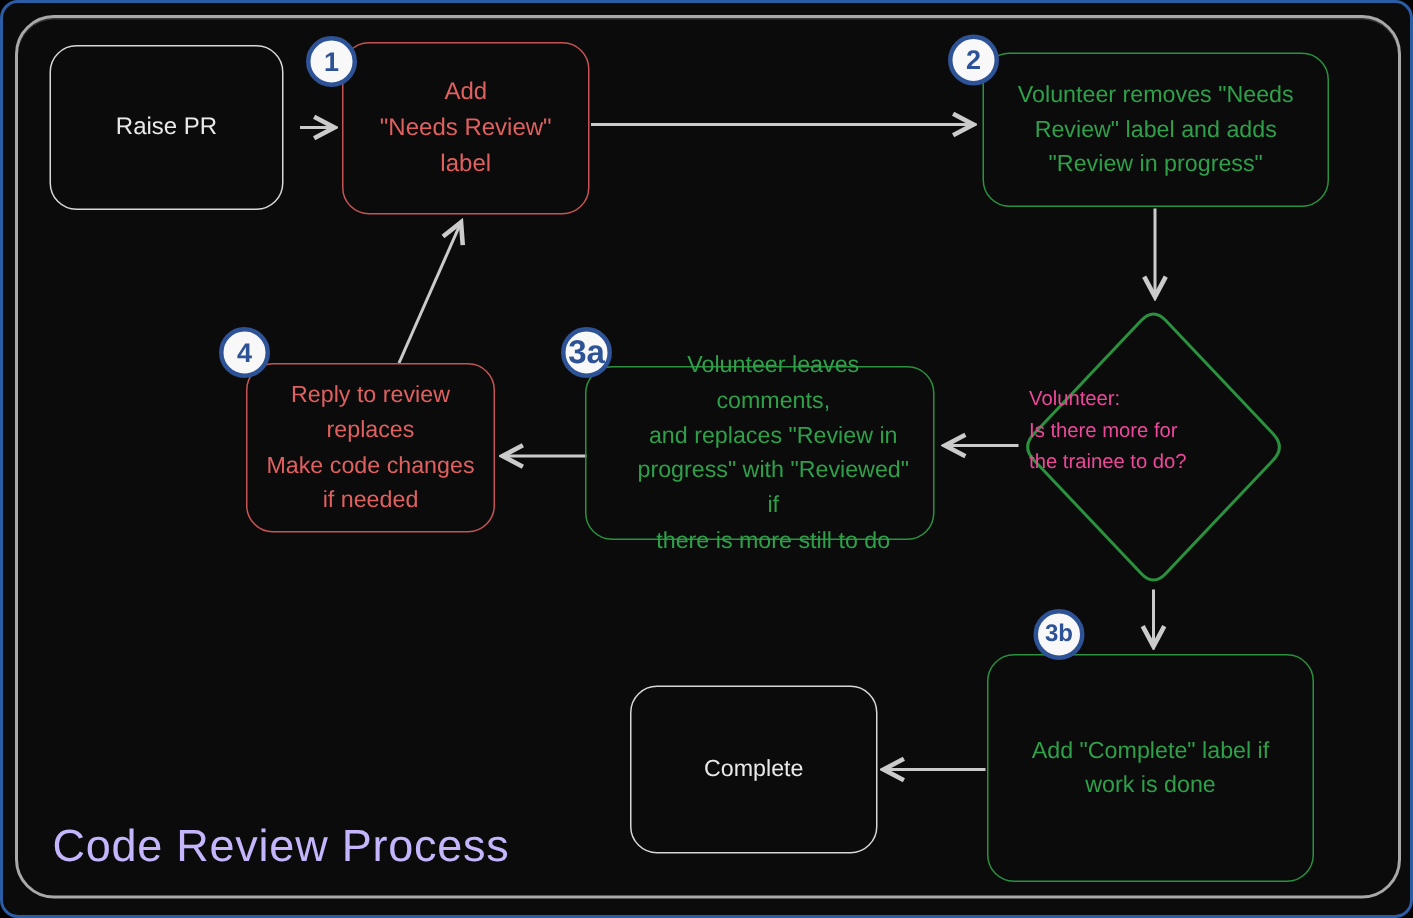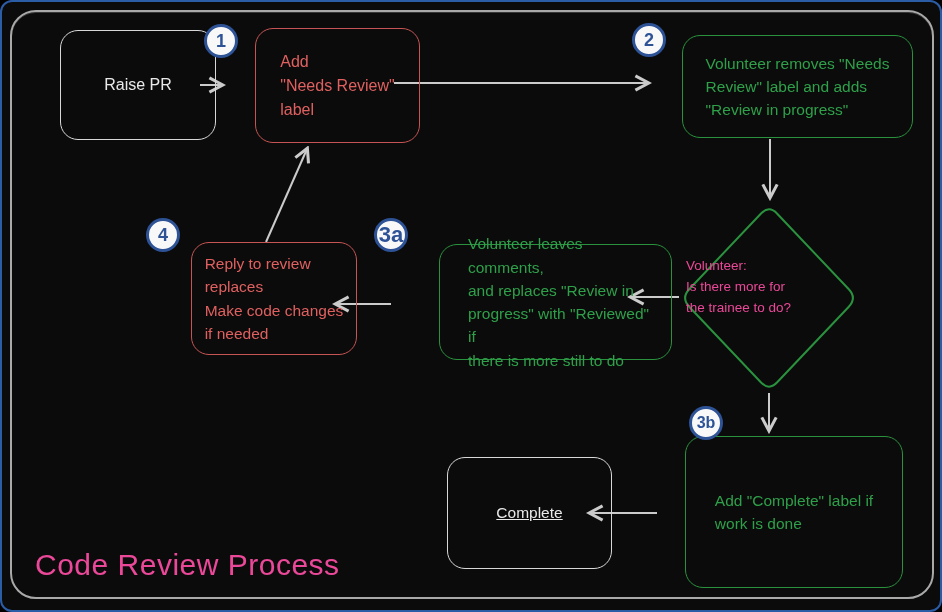--- a/index.html
+++ b/index.html
@@ -30,39 +30,39 @@
     position: absolute;
     left: 0; top: 0;
     width: 942px; height: 612px;
   }
 
   .node {
     position: absolute;
     display: flex;
     align-items: center;
     justify-content: center;
+    text-align: center;
     border-radius: 18px;
     border: 1.6px solid;
     white-space: pre-line;
     line-height: 1.5;
     font-size: 15.5px;
     padding: 6px 10px;
-    margin-left: 27px;
   }
   .node-white { border-color: #d8d8d8; color: #e9e9e9; }
   .node-red   { border-color: #c65454; color: #e06060; }
   .node-green { border-color: #2a923e; color: #2fa04a; }
 
   #node-raise-pr        { left: 31px;  top: 28px;  width: 156px; height: 110px; font-size: 16px; }
   #node-add-needs-review{ left: 226px; top: 26px;  width: 165px; height: 115px; font-size: 16px; }
   #node-volunteer-removes{ left: 653px; top: 33px; width: 231px; height: 103px; }
-  #node-volunteer-comments{ left: 410px; top: 242px; width: 233px; height: 116px; padding-left: 28px; }
+  #node-volunteer-comments{ left: 388px; top: 242px; width: 233px; height: 116px; padding-left: 28px; }
   #node-reply-review    { left: 162px; top: 240px; width: 166px; height: 113px; }
   #node-add-complete    { left: 656px; top: 434px; width: 218px; height: 152px; }
-  #node-complete        { left: 418px; top: 455px; width: 165px; height: 112px; text-decoration: underline; }
+  #node-complete        { left: 418px; top: 455px; width: 165px; height: 112px; }
 
   .decision-label {
     position: absolute;
     left: 684px; top: 254px;
     width: 166px;
     text-align: left;
     color: #ec4899;
     font-size: 13.5px;
     line-height: 1.55;
     white-space: pre-line;
@@ -86,21 +86,21 @@
   #badge-2  { left: 630px; top: 21px; }
   #badge-3a { left: 372px; top: 216px; font-size: 22px; }
   #badge-4  { left: 144px; top: 216px; }
   #badge-3b { left: 651px; top: 404px; font-size: 16px; margin-left: 36px; }
 
   .title {
     position: absolute;
     left: 33px; top: 546px;
     font-size: 30px;
     font-weight: 500;
-    color: #ec4899;
+    color: #c4b5fd;
     letter-spacing: 0.5px;
   }
 </style>
 </head>
 <body>
 
 <div class="canvas">
 
   <div class="outer-frame"></div>
 

